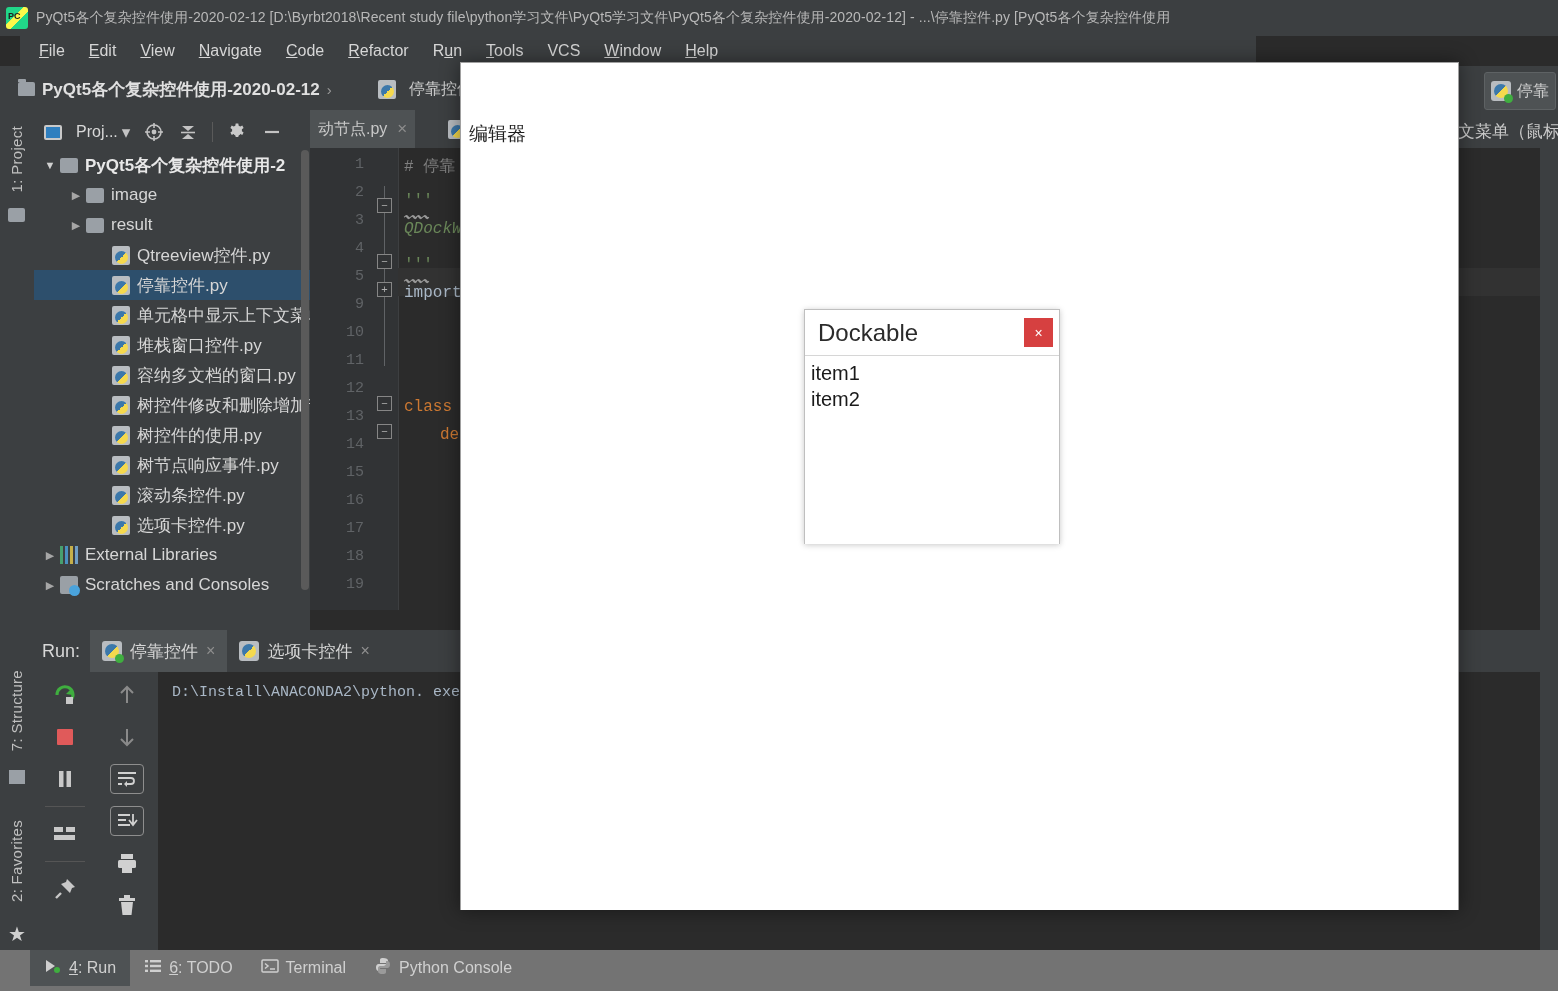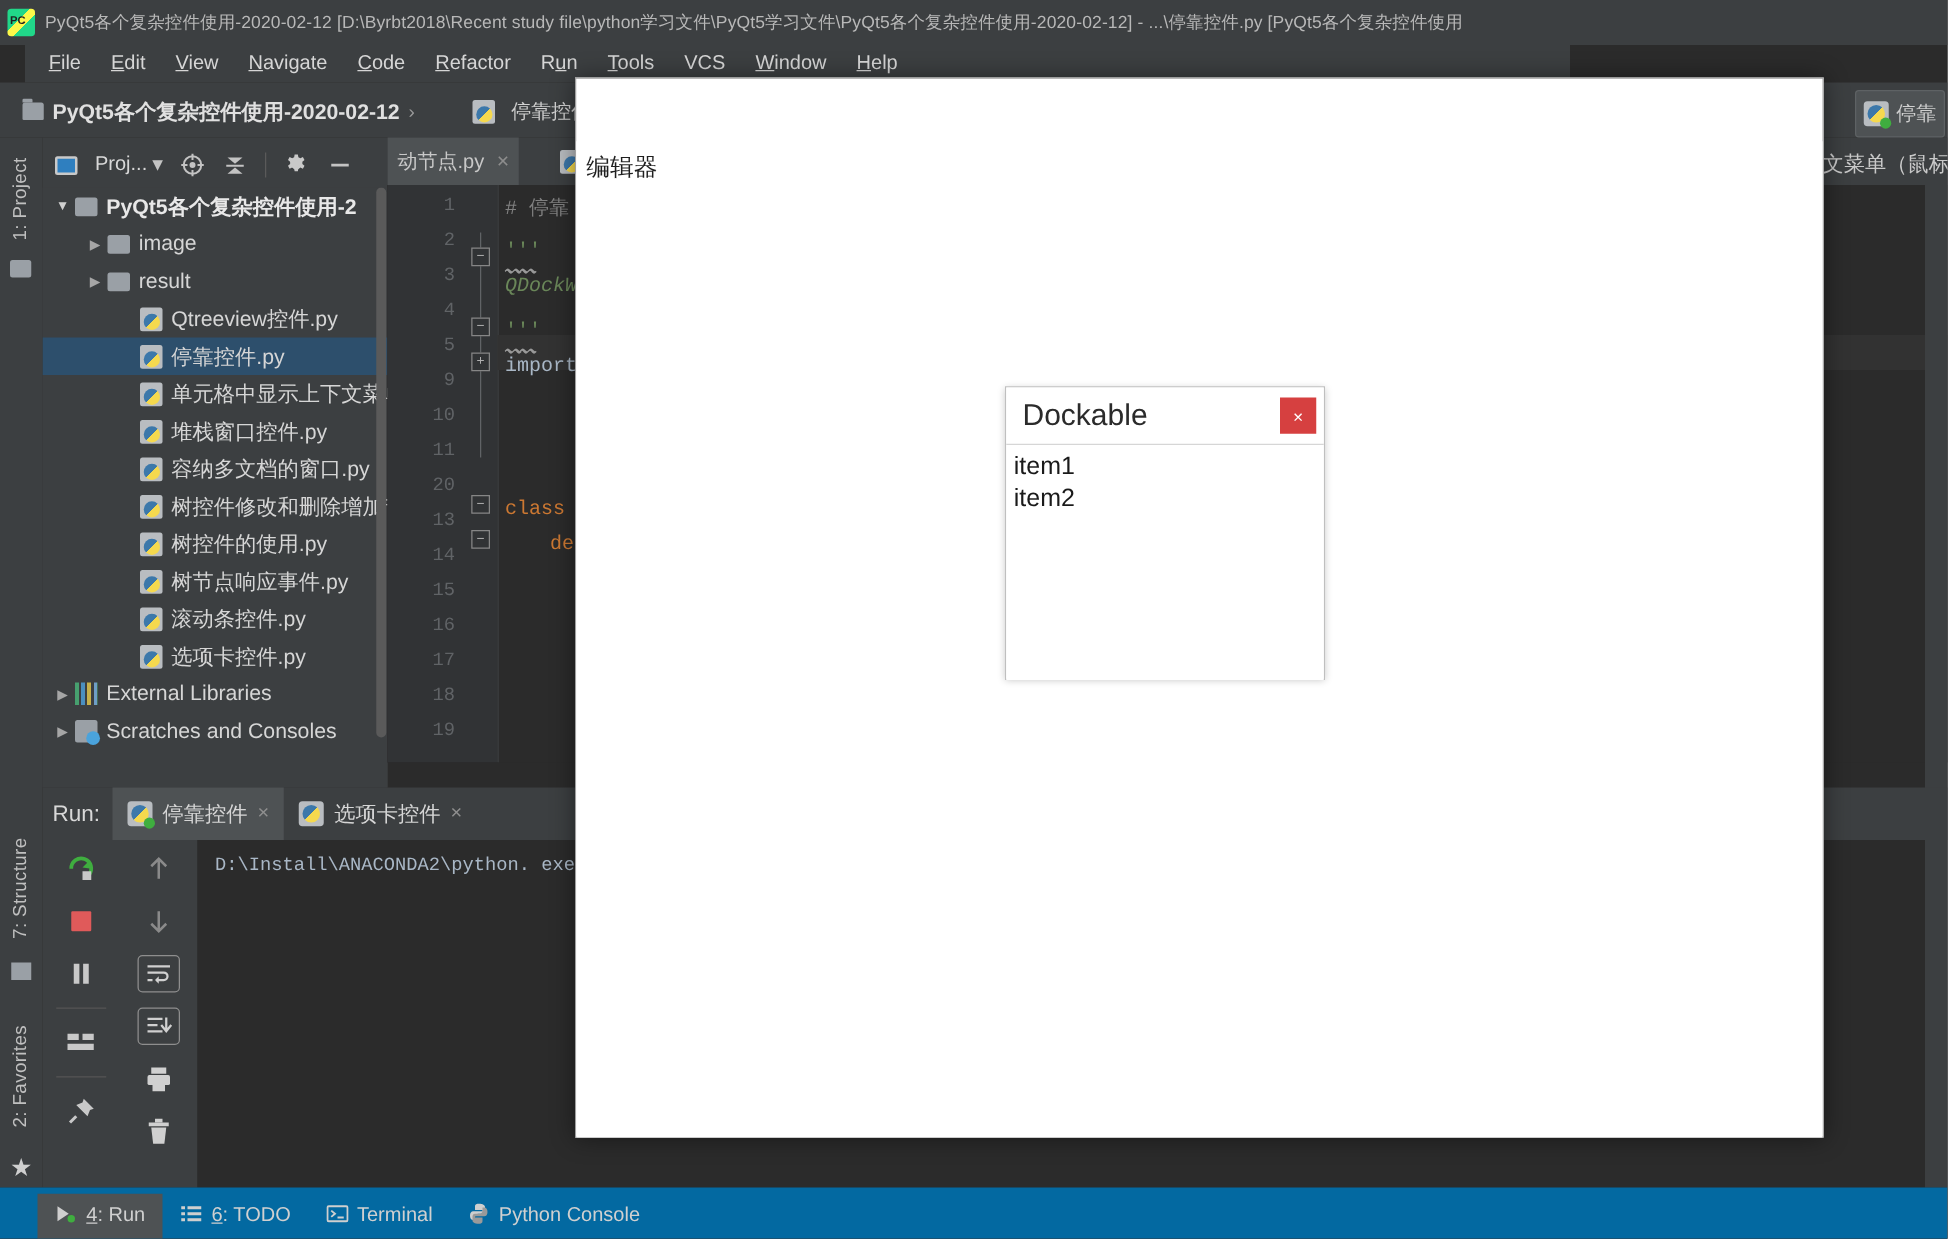--- a/index.html
+++ b/index.html
@@ -222,21 +222,21 @@
   .console {
     position: absolute; left: 158px; top: 672px; width: 1382px; height: 278px;
     background: #2b2b2b; color: #a9b7c6; padding: 12px 14px;
     font-family: "Liberation Mono", "DejaVu Sans Mono", monospace; font-size: 15px;
     white-space: nowrap; overflow: hidden;
   }
 
   
   .statusbar {
     position: absolute; left: 0; top: 950px; width: 1558px; height: 41px;
-    background: #0369a1; display: flex; align-items: flex-end; gap: 0px; padding-left: 30px;
+    background: #737373; display: flex; align-items: flex-start; gap: 0px; padding-left: 30px;
   }
   .sb-item {
     display: flex; align-items: center; gap: 7px; height: 36px; padding: 0 14px;
     color: #d0d0d0; font-size: 16px; white-space: nowrap;
   }
   .sb-item.active { background: #4e5254; }
   .sb-item u { text-decoration: underline; }
 
   
   .qtwin {
@@ -473,21 +473,21 @@
     <div class="gutter">
       <div id="gutter-lines">
           <div class="gline" style="top: 8px;">1</div>
           <div class="gline" style="top: 36px;">2</div>
           <div class="gline" style="top: 64px;">3</div>
           <div class="gline" style="top: 92px;">4</div>
           <div class="gline" style="top: 120px;">5</div>
           <div class="gline" style="top: 148px;">9</div>
           <div class="gline" style="top: 176px;">10</div>
           <div class="gline" style="top: 204px;">11</div>
-          <div class="gline" style="top: 232px;">20</div>
+          <div class="gline" style="top: 232px;">12</div>
           <div class="gline" style="top: 260px;">13</div>
           <div class="gline" style="top: 288px;">14</div>
           <div class="gline" style="top: 316px;">15</div>
           <div class="gline" style="top: 344px;">16</div>
           <div class="gline" style="top: 372px;">17</div>
           <div class="gline" style="top: 400px;">18</div>
           <div class="gline" style="top: 428px;">19</div>
         </div>
     </div>
     <div class="foldcol">

